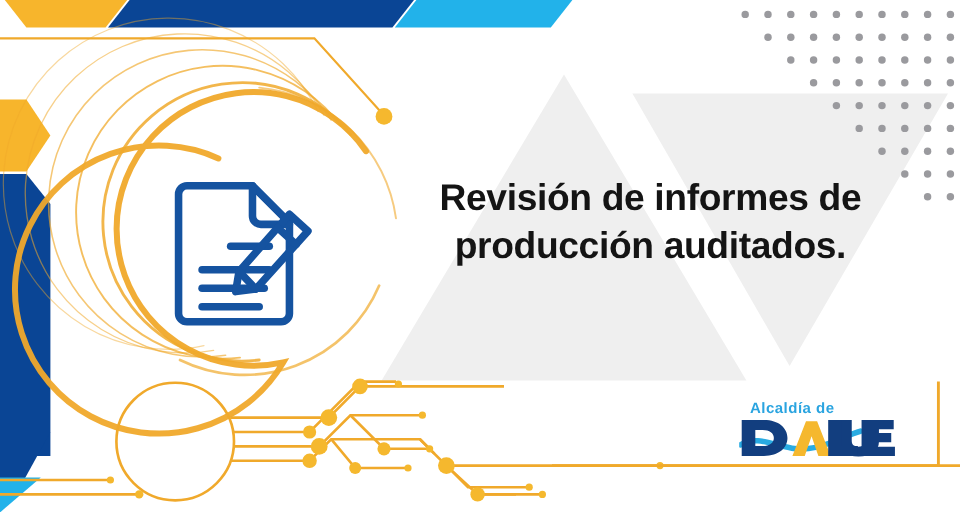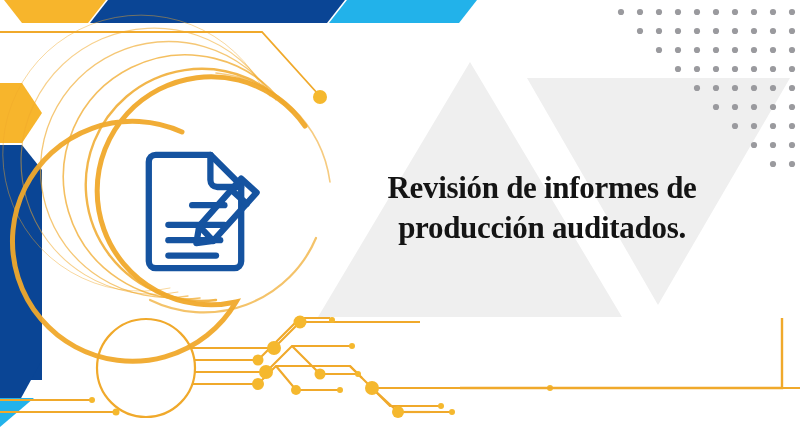--- a/index.html
+++ b/index.html
@@ -17,24 +17,24 @@
   }
   .layer {
     position: absolute;
     top: 0; left: 0;
     width: 800px;
     height: 427px;
   }
   #headline {
     position: absolute;
     left: 332px;
-    top: 168px;
+    top: 145px;
     width: 420px;
     text-align: center;
-    font-family: Liberation Serif, serif;
+    font-family: Liberation Sans, sans-serif;
     font-weight: bold;
     font-size: 31px;
     line-height: 1.30;
     letter-spacing: -0.3px;
     color: #141414;
     z-index: 40;
     white-space: pre-line;
   }
   #logo-block {
     position: absolute;
@@ -231,14 +231,52 @@
       <path d="M 150,62 L 172,82 L 110,151 L 86,154 L 90,130 Z" transform="translate(6,-4)"></path>
 
       <path d="M 136,78 L 158,98" transform="translate(6,-4)"></path>
 
       <path d="M 90,130 L 110,151" transform="translate(6,-4)"></path>
     </g>
   </svg>
 
   <div id="headline">Revisión de informes de producción auditados.</div>
 
+  <div id="logo-block">
+    <div id="logo-alcaldia">Alcaldía de</div>
+    <svg id="logo-daule-svg" viewBox="0 0 260 66" width="134" height="34">
+
+      <path d="M 2,44 C 34,24 70,56 112,50 C 150,45 172,28 196,22" fill="none" stroke="#29ABE2" stroke-width="9" stroke-linecap="round"></path>
+
+      <path d="M 86,62 L 108,6 L 126,6 L 148,62 L 128,62 L 117,30 L 106,62 Z" fill="#F5B82E"></path>
+
+      <g fill="#123E7F">
+
+        <path d="M 4,4 L 40,4 C 64,4 78,17 78,33 C 78,49 64,62 40,62 L 4,62 Z
+                 M 26,20 L 26,46 L 38,46 C 49,46 56,41 56,33 C 56,25 49,20 38,20 Z"></path>
+
+        <path d="M 96,62 L 118,4 L 136,4 L 158,62 L 136,62 L 127,36 L 118,62 Z
+                 M 120,44 L 134,44 L 127,24 Z" opacity="0"></path>
+
+        <path d="M 160,4 L 182,4 L 182,38 C 182,44 186,47 193,47 C 200,47 204,44 204,38
+                 L 204,4 L 226,4 L 226,39 C 226,54 213,63 193,63
+                 C 173,63 160,54 160,39 Z"></path>
+
+        <path d="M 182,4 L 182,4 Z"></path>
+      </g>
+
+      <g fill="#123E7F">
+        <path d="M 148,4 L 170,4 L 170,46 L 160,46 L 160,62 L 148,62 Z" opacity="0"></path>
+      </g>
+    </svg>
+
+    <svg viewBox="0 0 120 66" width="62" height="34" style="position:absolute; left:72px; top:15px;">
+      <g fill="#123E7F">
+
+        <path d="M 4,4 L 26,4 L 26,46 L 52,46 L 52,62 L 4,62 Z"></path>
+
+        <path d="M 58,4 L 110,4 L 110,19 L 80,19 L 80,25 L 106,25 L 106,40 L 80,40
+                 L 80,47 L 112,47 L 112,62 L 58,62 Z"></path>
+      </g>
+    </svg>
+  </div>
 
 </div>
 
 </body></html>

